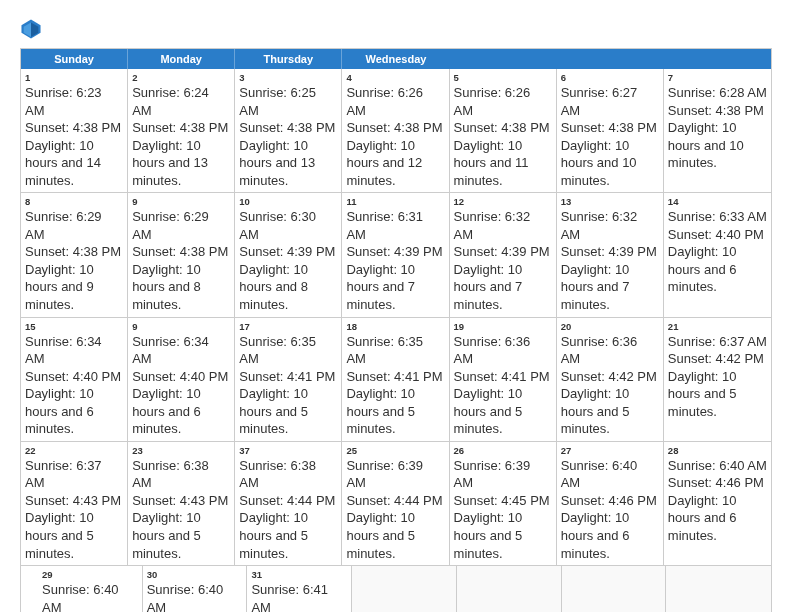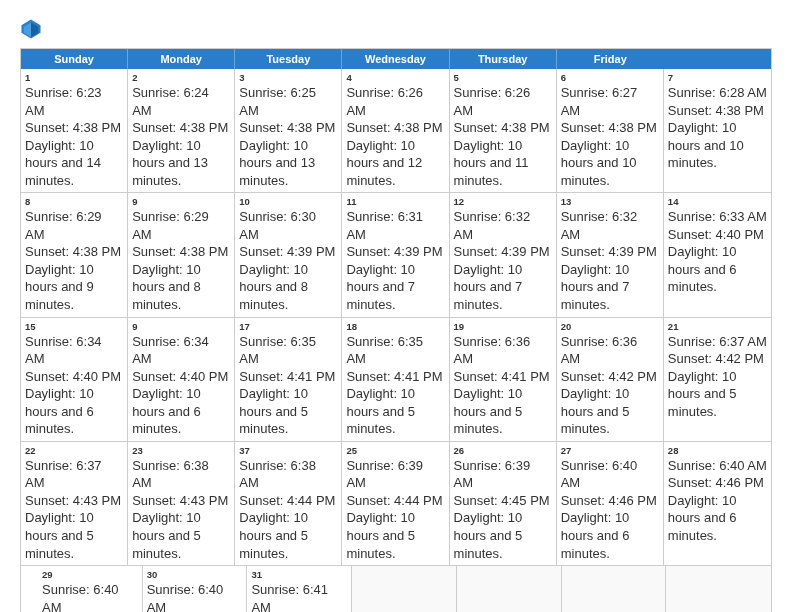--- a/index.html
+++ b/index.html
@@ -135,24 +135,22 @@
     <div class="title-block">
       <div class="month-title"></div>
       <div class="subtitle"></div>
     </div>
   </div>
 
   <div class="calendar">
     <div class="cal-header-row">
     <div class="cal-header-cell">Sunday</div>
         <div class="cal-header-cell">Monday</div>
-        <div class="cal-header-cell">Tuesday</div>
+        <div class="cal-header-cell">Thursday</div>
         <div class="cal-header-cell">Wednesday</div>
-        <div class="cal-header-cell">Thursday</div>
-        <div class="cal-header-cell">Friday</div>
       </div>
     <div class="cal-body">
     <div class="cal-row">
           <div class="cal-cell">
             <span class="day-num">1</span>
             <div class="cell-text">Sunrise: 6:23 AM<br>Sunset: 4:38 PM<br>Daylight: 10 hours and 14 minutes.</div>
           </div>
           <div class="cal-cell">
             <span class="day-num">2</span>
             <div class="cell-text">Sunrise: 6:24 AM<br>Sunset: 4:38 PM<br>Daylight: 10 hours and 13 minutes.</div>

